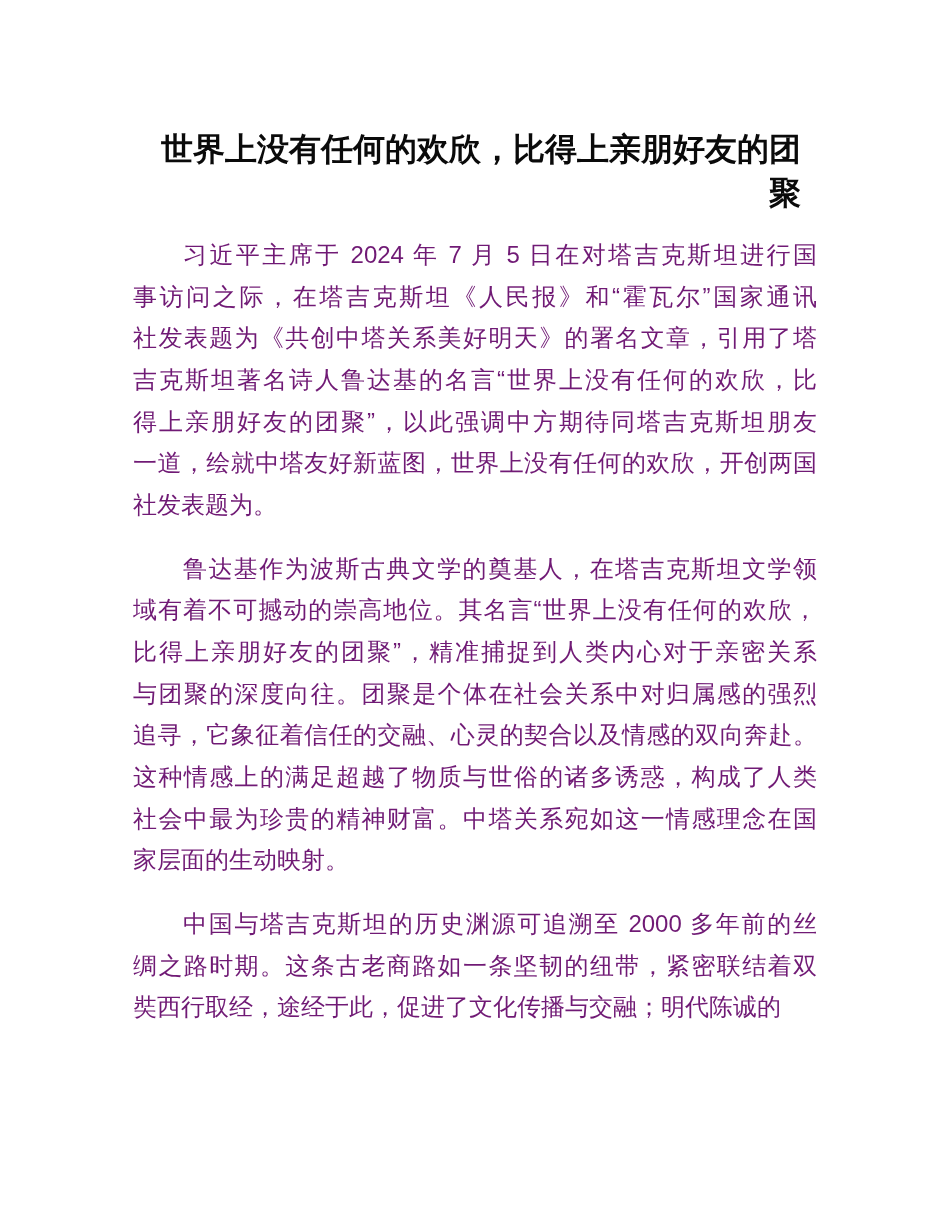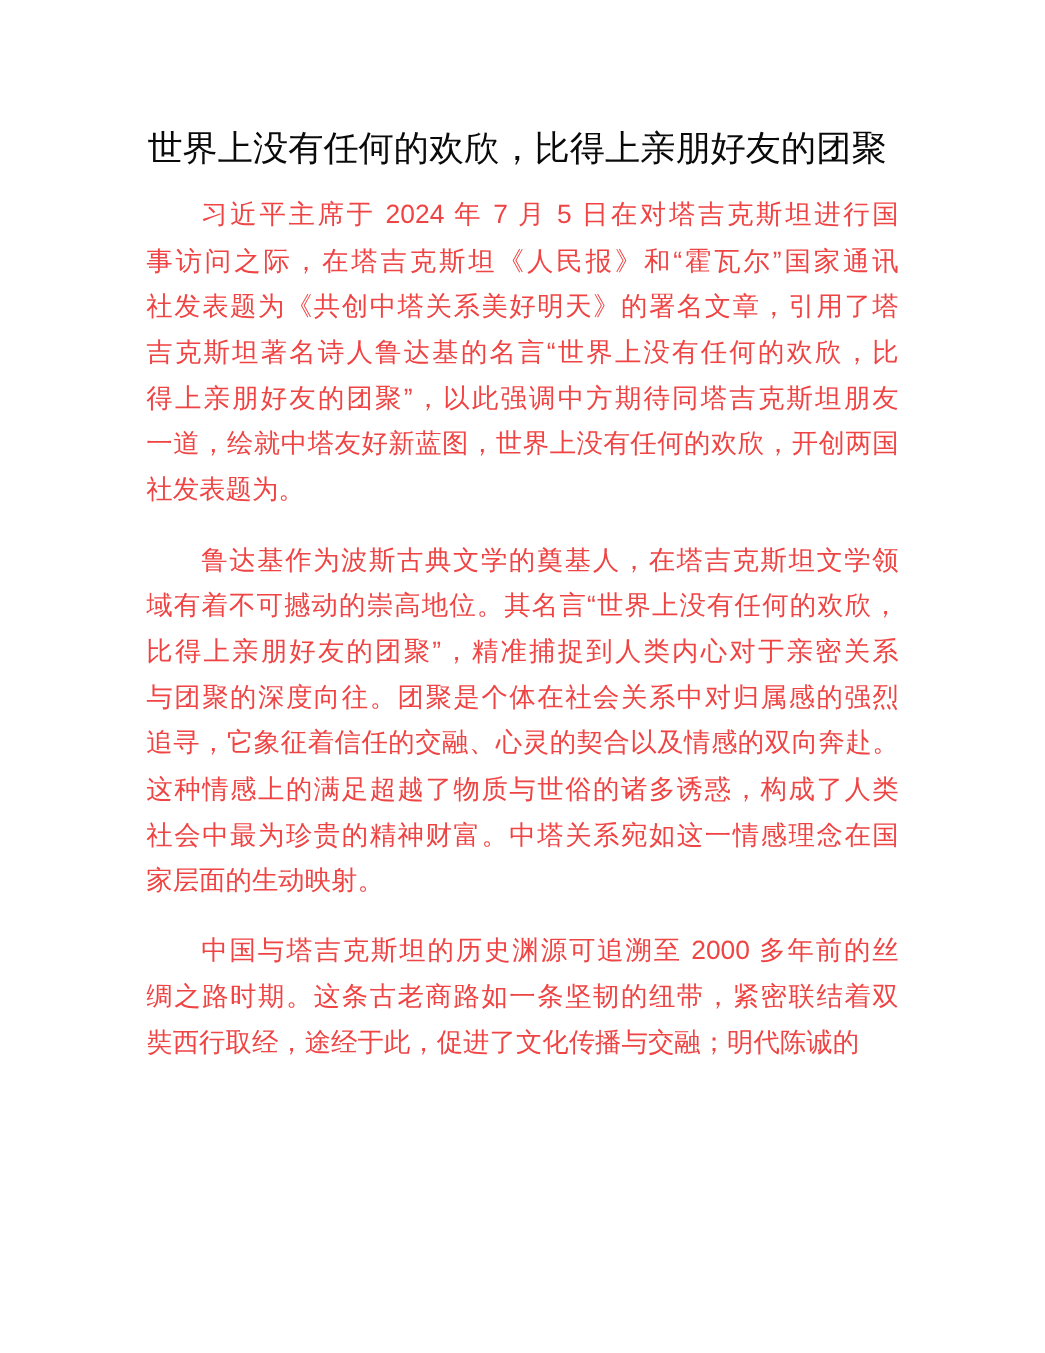--- a/index.html
+++ b/index.html
@@ -15,44 +15,44 @@
     overflow: hidden;
   }
   .page {
     box-sizing: border-box;
     width: 950px;
     height: 1230px;
     padding: 111px 133px 0 133px;
     background: #ffffff;
   }
   .doc-title {
-    margin: 1px;
+    margin: 16px;
     font-size: 32px;
     line-height: 44px;
-    font-weight: 400;
-    text-align: left;
+    font-weight: 700;
+    text-align: right;
     color: #0a0a0a;
   }
   .doc-body {
     margin-top: 19px;
   }
   .para {
     margin: 0 0 22px 0;
   }
   .para:last-child {
     margin-bottom: 0;
   }
   .line {
     font-size: 24px;
     height: 41.66px;
     line-height: 41.66px;
     text-align: justify;
     text-align-last: justify;
     overflow: hidden;
-    color: #ef4444;
+    color: #701a75;
   }
   .line.first {
     text-indent: 50px;
   }
   .line.last {
     text-align-last: left;
   }
 </style>
 </head>
 <body>

